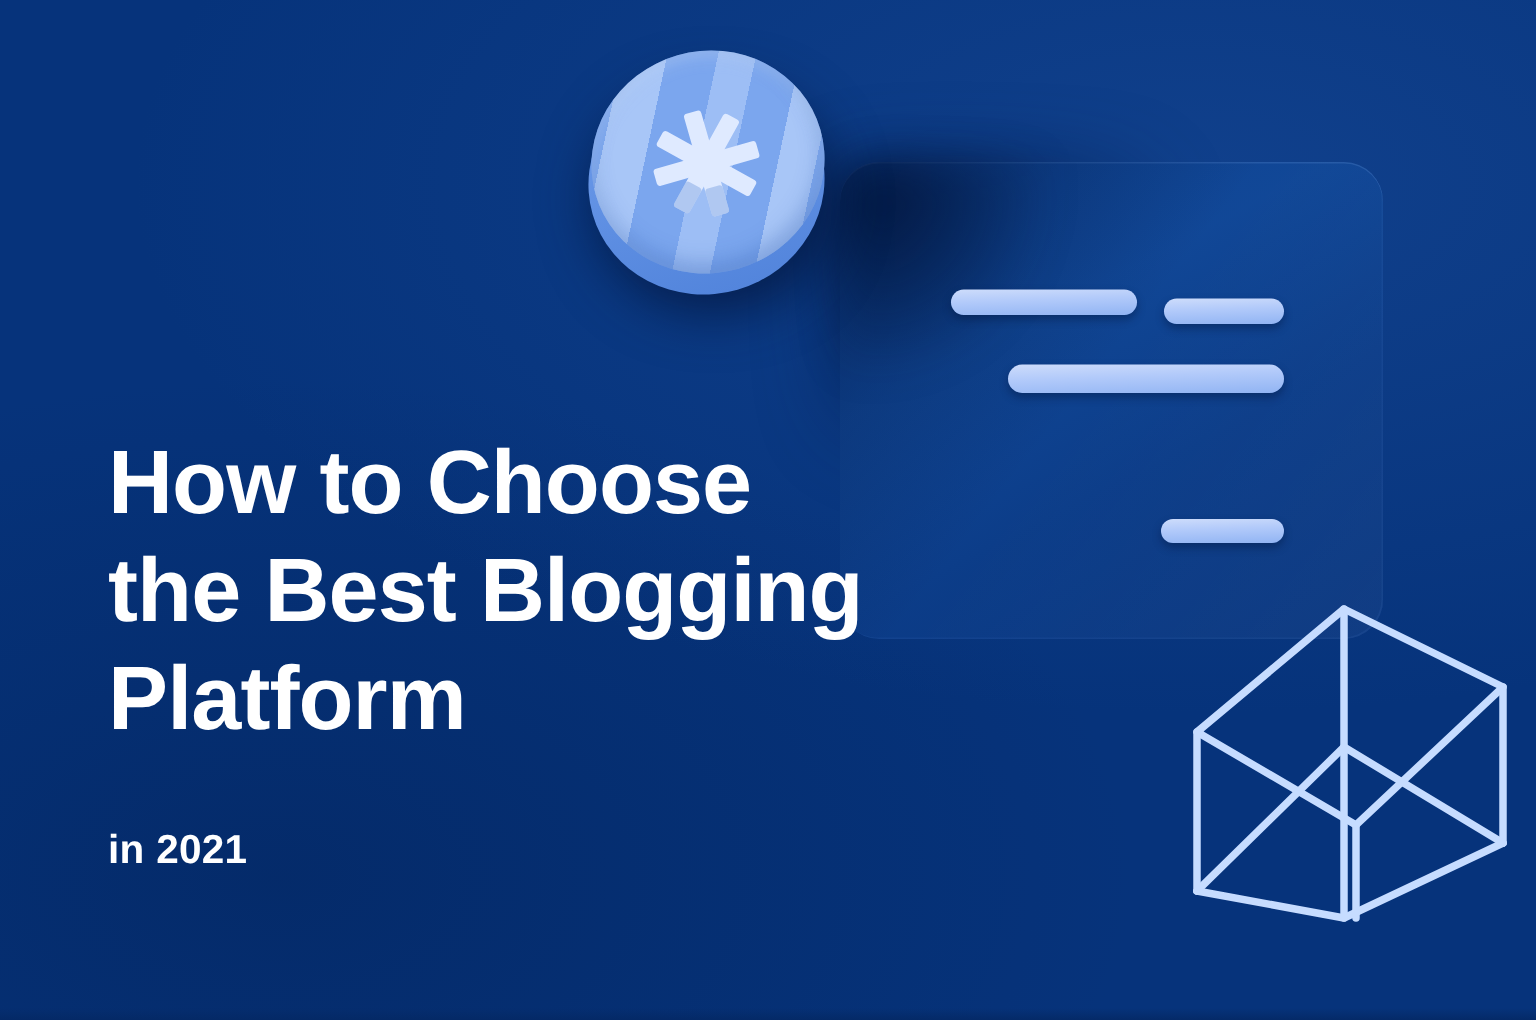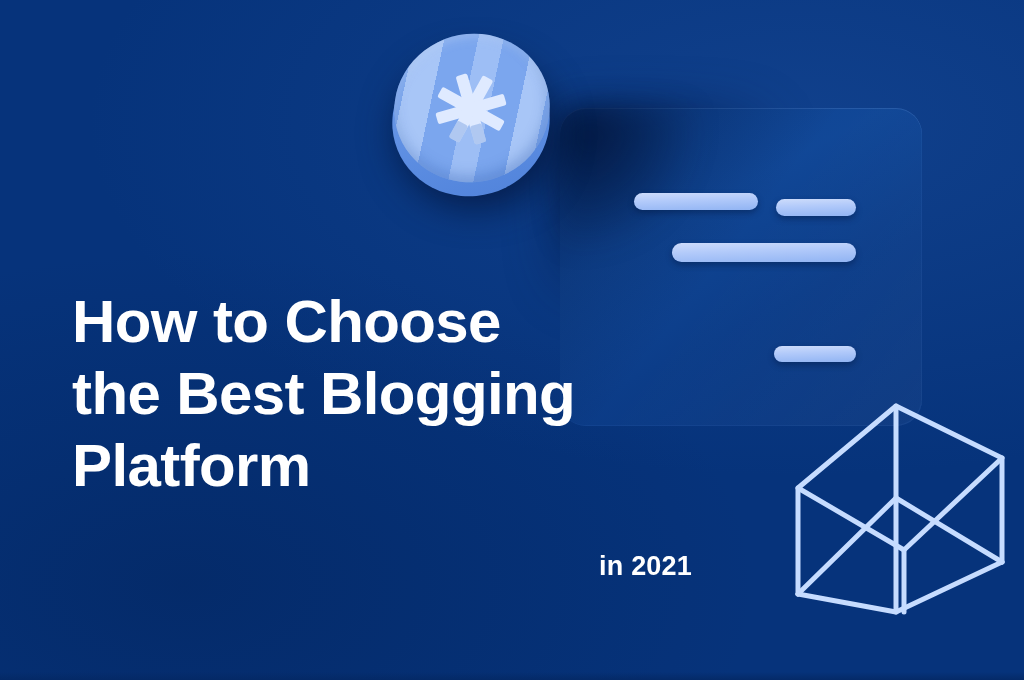--- a/index.html
+++ b/index.html
@@ -165,21 +165,20 @@
   }
   .subline {
     margin: 0;
     padding-top: 48px;
     color: #ffffff;
     font-family: "Liberation Sans", sans-serif;
     font-weight: 700;
     font-size: 27px;
     line-height: 32px;
     letter-spacing: 0.2px;
-    text-align: right;
   }
 </style>
 </head>
 <body>
 
 <div id="banner">
 
   <div class="bg-sheen"></div>
 
   <div class="illus">

